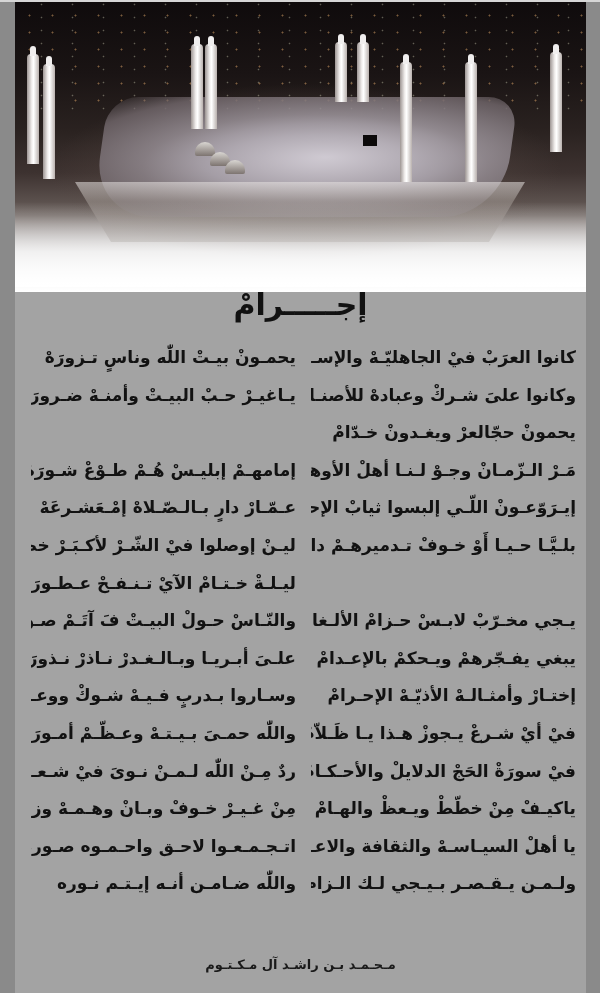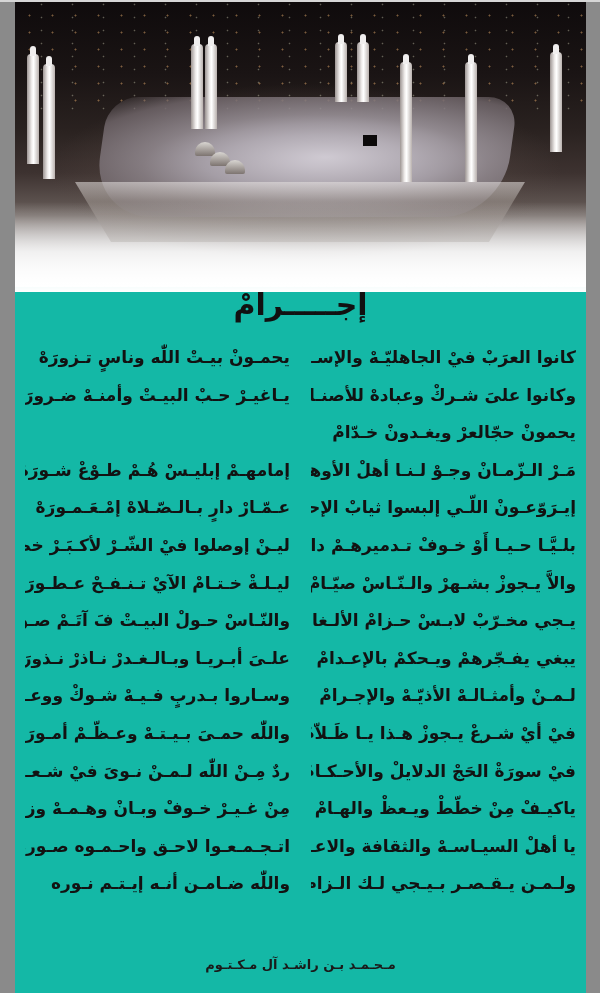--- a/index.html
+++ b/index.html
@@ -4,21 +4,21 @@
 <style>
   html, body { margin: 0; padding: 0; }
   body {
     width: 600px; height: 993px; overflow: hidden;
     background: #8a8a8a;
     font-family: "DejaVu Sans", sans-serif;
   }
   .page {
     position: absolute; left: 15px; top: 2px;
     width: 571px; height: 991px;
-    background: #14b8a6;
+    background: #a3a3a3;
     overflow: hidden;
   }
   .topstrip {
     position: absolute; left: 0; top: 0; width: 600px; height: 2px; background: #d6d6d6;
   }
   
   .photo {
     position: absolute; left: 0; top: 0; width: 571px; height: 285px;
     background:
       radial-gradient(ellipse 230px 70px at 300px 165px, #b9b3bd 0%, #8d8790 45%, rgba(60,50,50,0) 75%),
@@ -76,21 +76,21 @@
   }
   .poem {
     position: absolute; left: 0; top: 337px; width: 571px;
   }
   .row {
     position: relative; height: 37.6px; width: 571px;
   }
   .hemi {
     position: absolute; top: 0; height: 37.6px; line-height: 37.6px;
     direction: rtl; font-weight: bold; color: #121212;
-    font-size: 17px; white-space: nowrap; overflow: hidden;
+    font-size: 17px; white-space: nowrap; overflow: hidden; margin-left: 6px;
   }
   .hemi.right { right: 10px; width: 265px; text-align: right; }
   .hemi.left  { left: 10px; width: 265px; text-align: right; }
   .signature {
     position: absolute; left: 0; top: 955px; width: 571px; text-align: center;
     direction: rtl; font-size: 13px; font-weight: bold; color: #1a1a1a;
   }
 </style>
 </head>
 <body>
@@ -132,40 +132,39 @@
     </div>
     <div class="row">
       <div class="hemi right">يحمونْ حجّالعرْ ويغـدونْ خـدّامْ</div>
     </div>
     <div class="row">
       <div class="hemi right">مَـرْ الـزّمـانْ وجـوْ لـنـا أهلْ الأوهـامْ</div>
       <div class="hemi left">إمامهـمْ إبليـسْ هُـمْ طـوْعْ شـورَهْ</div>
     </div>
     <div class="row">
       <div class="hemi right">إيـرَوّعـونْ اللّـي إلبسوا ثيابْ الإحـرامْ</div>
-      <div class="hemi left">عـمّـارْ دارٍ بـالـصّـلاهْ إمْـعَـمـورَهْ</div>
+      <div class="hemi left">عـمّـارْ دارٍ بـالـصّـلاهْ إمْـعَشـرعَهْ</div>
     </div>
     <div class="row">
       <div class="hemi right">بلـيَّـا حـيـا أَوْ خـوفْ تـدميرهـمْ دامْ</div>
       <div class="hemi left">ليـنْ إوصلوا فيْ الشّـرْ لأكـبَـرْ خطـورَهْ</div>
     </div>
     <div class="row">
-      <div class="hemi right">والاَّ يـجوزْ بشـهرْ والـنّـاسْ صيّـامْ</div>
       <div class="hemi left">ليـلـةْ خـتـامْ الآيْ تـنـفـحْ عـطـورَهْ</div>
     </div>
     <div class="row">
       <div class="hemi right">يـجي مخـرّبْ لابـسْ حـزامْ الألـغامْ</div>
       <div class="hemi left">والنّـاسْ حـولْ البيـتْ فَ آتَـمْ صـورَهْ</div>
     </div>
     <div class="row">
       <div class="hemi right">يبغي يفـجّرهمْ ويـحكمْ بالإعـدامْ</div>
       <div class="hemi left">علـىَ أبـريـا وبـالـغـدرْ نـاذرْ نـذورَهْ</div>
     </div>
     <div class="row">
-      <div class="hemi right">لـمـنْ وأمثـالـهْ الأذيّـهْ والإجـرامْ</div>
+      <div class="hemi right">إختـارْ وأمثـالـهْ الأذيّـهْ الإحـرامْ</div>
       <div class="hemi left">وسـاروا بـدربٍ فـيـهْ شـوكْ ووعـورَهْ</div>
     </div>
     <div class="row">
       <div class="hemi right">فيْ أيْ شـرعْ يـجوزْ هـذا يـا ظَـلاّمْ</div>
       <div class="hemi left">واللّٰه حمـىَ بـيـتـهْ وعـظّـمْ أمـورَهْ</div>
     </div>
     <div class="row">
       <div class="hemi right">فيْ سورَةْ الحَجْ الدلايلْ والأحـكـامْ</div>
       <div class="hemi left">ردٌ مِـنْ اللّٰه لـمـنْ نـوىَ فيْ شـعـورَهْ</div>
     </div>

